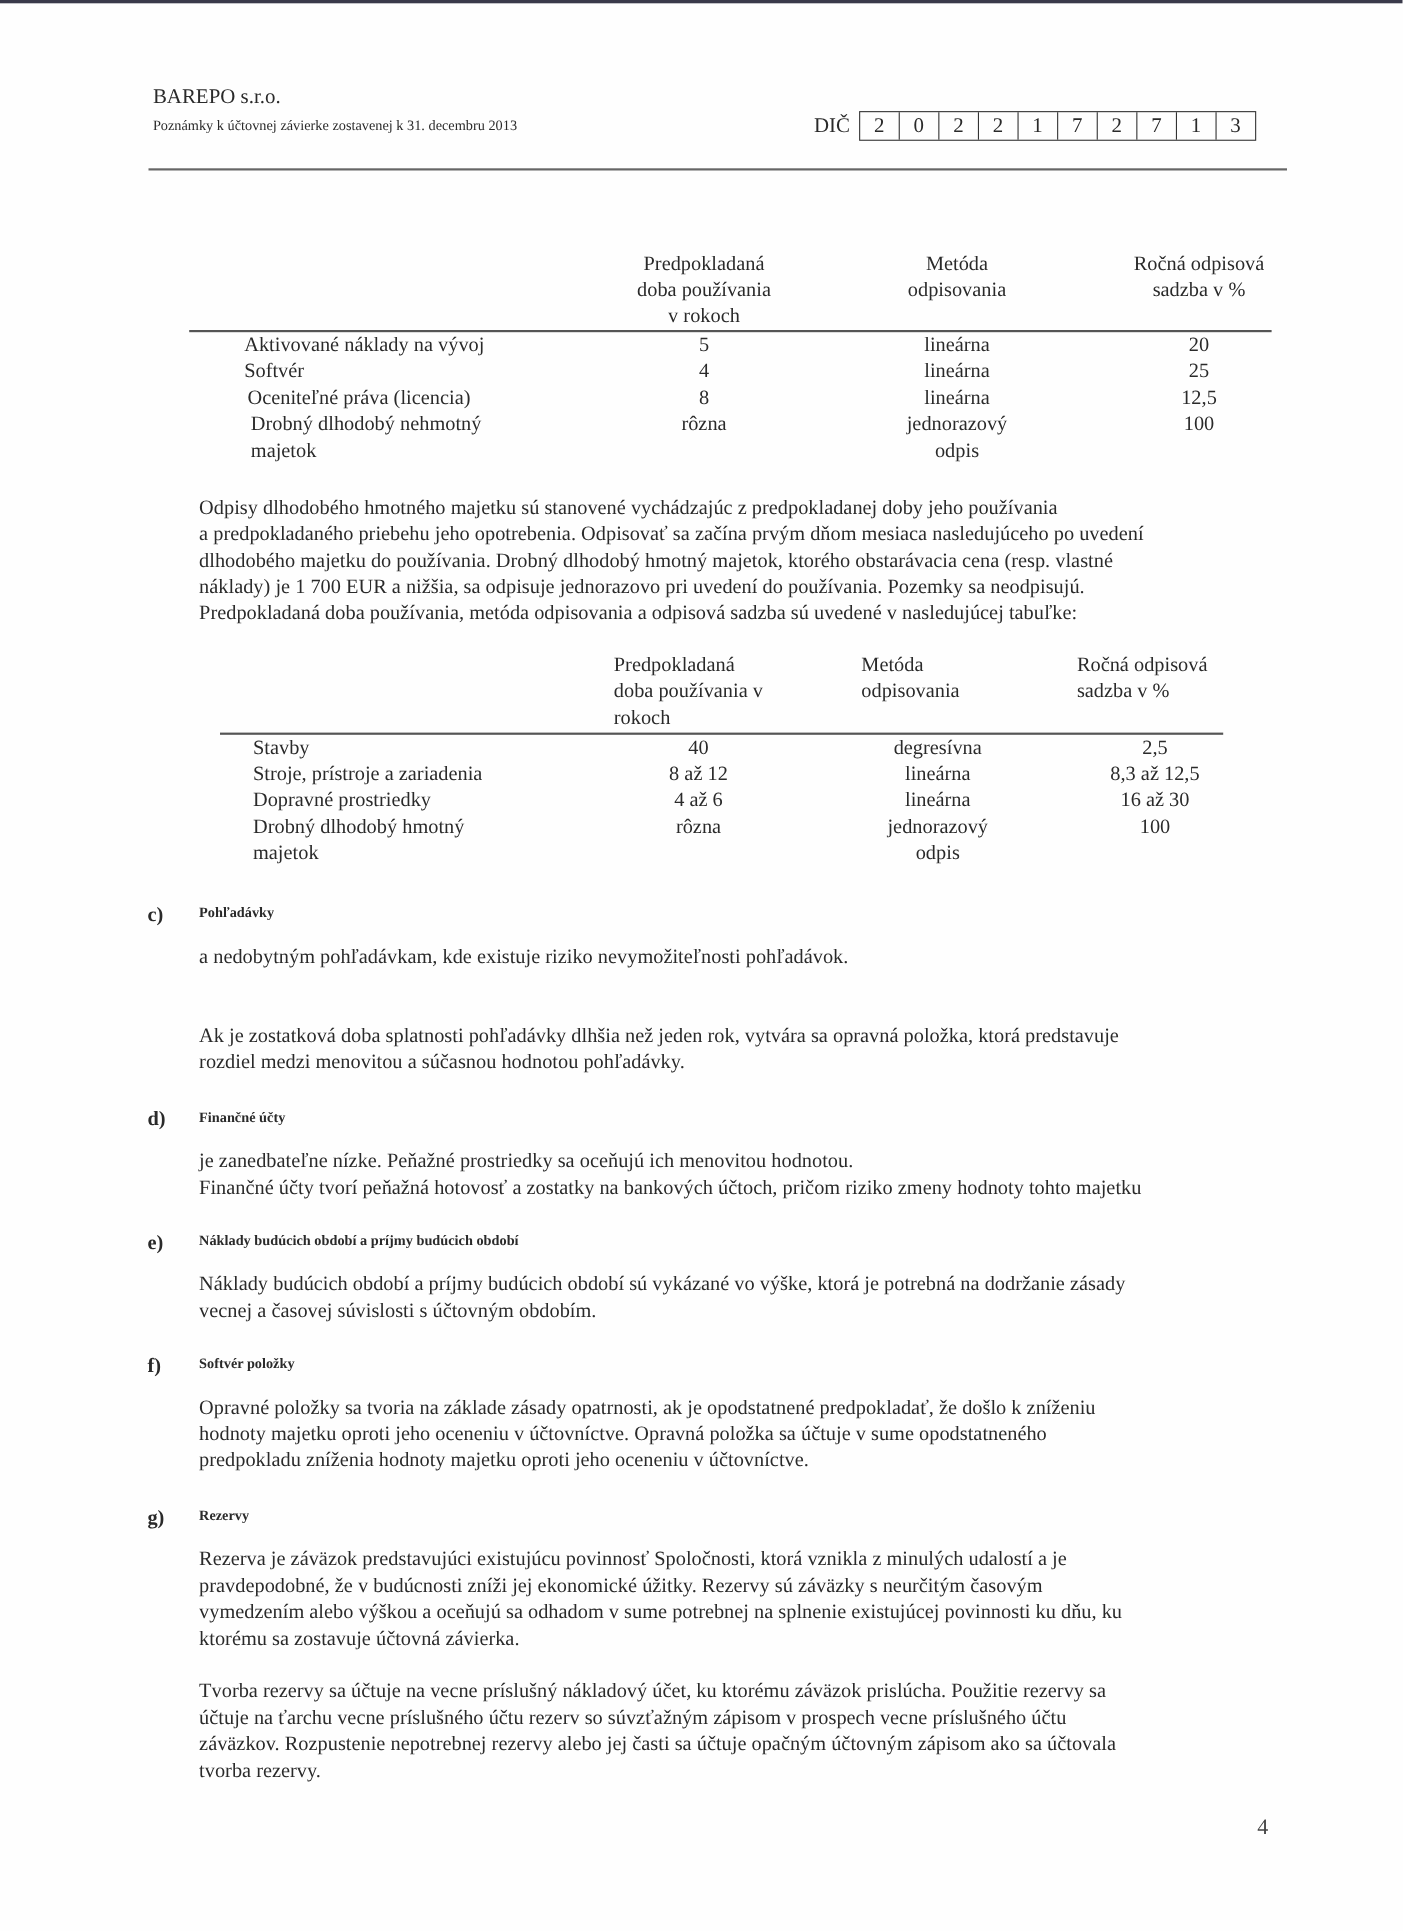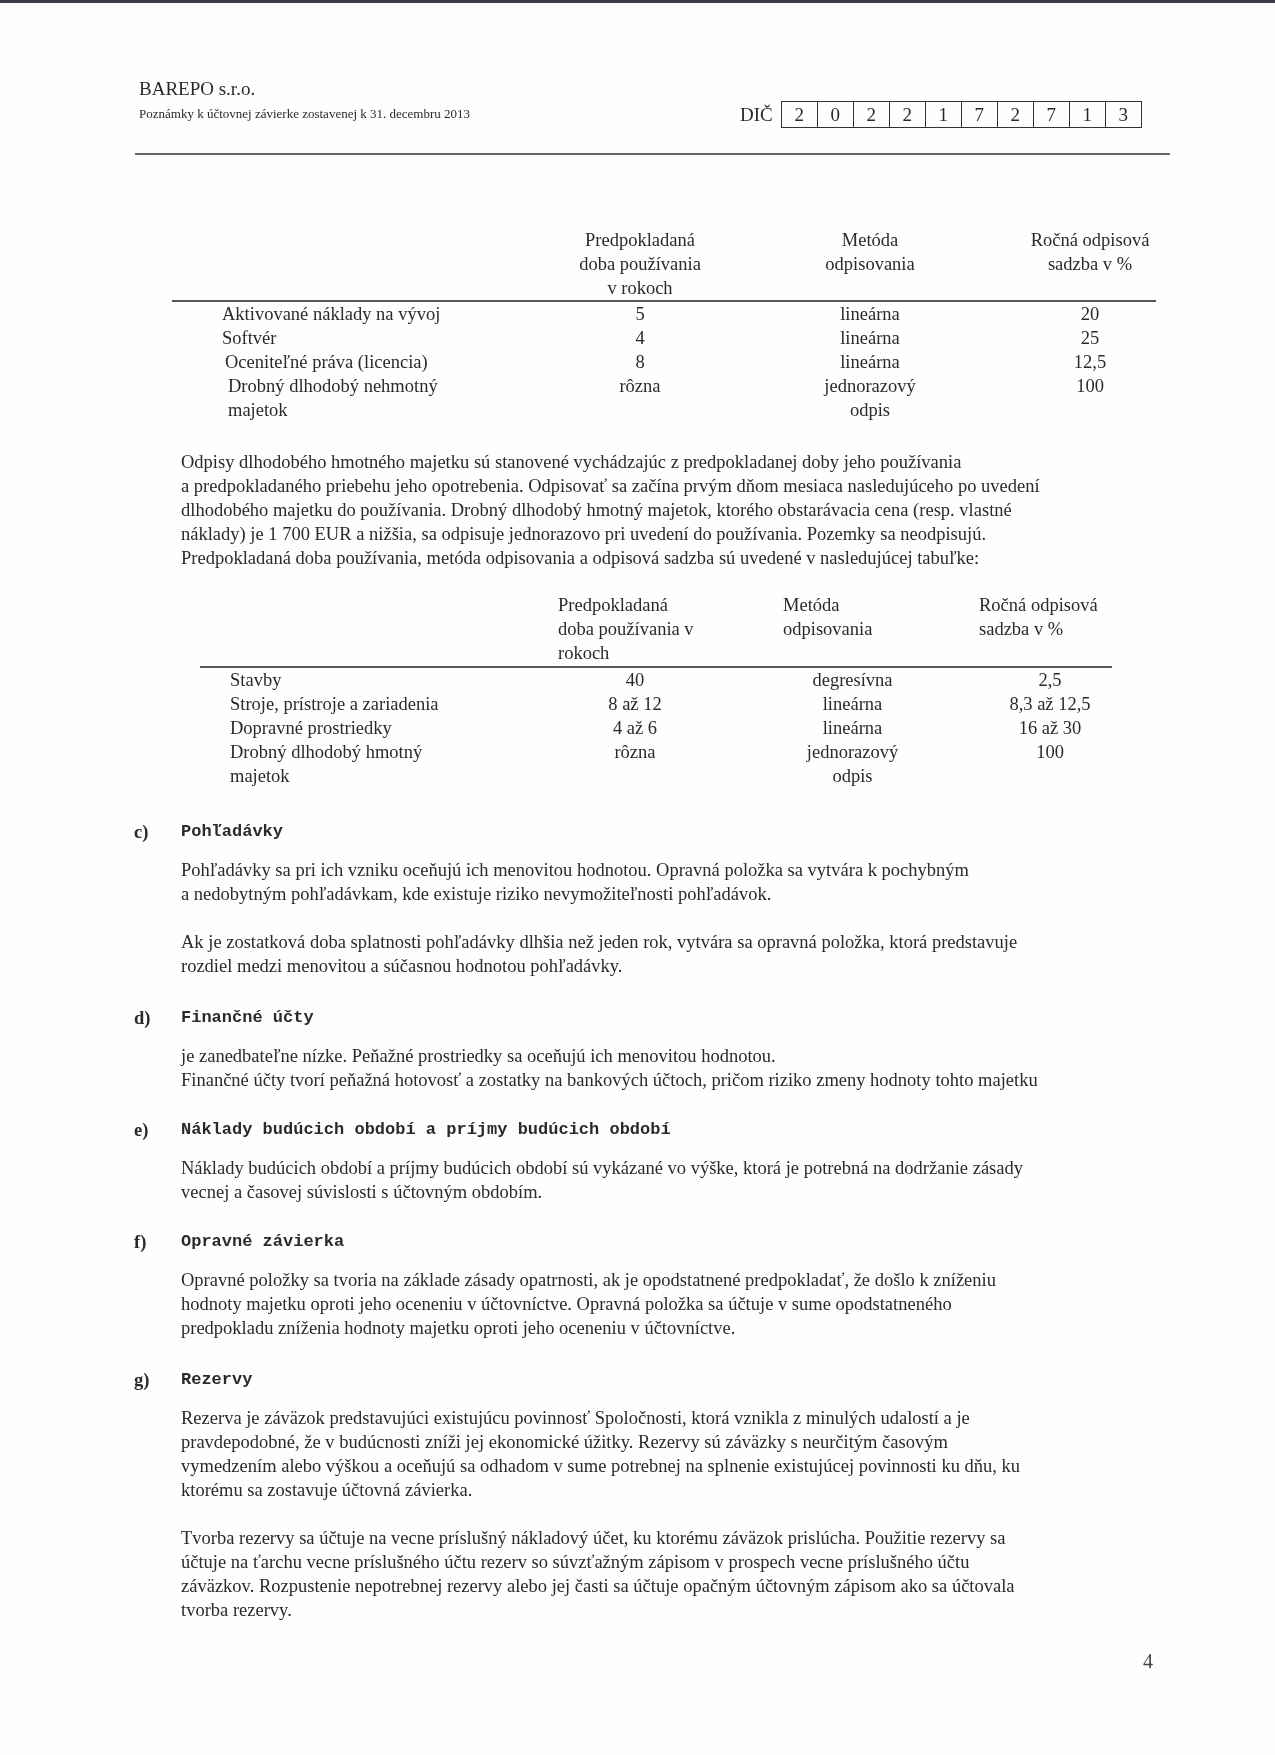--- a/index.html
+++ b/index.html
@@ -24,21 +24,21 @@
   
   .tbl { position: absolute; font-size: 18.5px; line-height: 24px; }
   .tbl .hcell { position: absolute; text-align: center; }
   .tbl .rule { position: absolute; height: 1.5px; background: #555; }
   .tbl .cell { position: absolute; }
   .tbl .cc { text-align: center; }
 
   .para { position: absolute; font-size: 18.5px; line-height: 24px; width: 1000px; }
   .para .ln { display: block; white-space: nowrap; }
   .sec-letter { position: absolute; left: 134px; font-size: 18.5px; font-weight: bold; }
-  .sec-title { position: absolute; left: 181px; font-size: 17px; font-weight: bold; font-family: Liberation Mono, monospace; }
+  .sec-title { position: absolute; left: 181px; font-size: 13px; font-weight: bold; }
   .pagenum { position: absolute; left: 1143px; top: 1650px; font-size: 20px; color: #444; }
 </style>
 </head>
 <body>
 
 <div class="page">
   <div class="topline"></div>
 
   <div class="hdr-company">BAREPO s.r.o.</div>
   <div class="hdr-title">Poznámky k účtovnej závierke zostavenej k 31. decembru 2013</div>
@@ -122,41 +122,40 @@
       <div class="cell cc" style="left:560px;top:740px;width:150px;">rôzna</div>
       <div class="cell cc" style="left:780px;top:740px;width:145px;">jednorazový</div>
       <div class="cell cc" style="left:780px;top:764px;width:145px;">odpis</div>
       <div class="cell cc" style="left:975px;top:740px;width:150px;">100</div>
     </div>
 
   <div id="sections">
       <div class="sec-letter" style="top:822px;">c)</div>
       <div class="sec-title" style="top:822px;">Pohľadávky</div>
       <div class="para" style="left:181px;top:858px;">
-        <span class="ln">Pohľadávky sa pri ich vzniku oceňujú ich menovitou hodnotou. Opravná položka sa vytvára k pochybným</span>
         <span class="ln">a nedobytným pohľadávkam, kde existuje riziko nevymožiteľnosti pohľadávok.</span>
       </div>
       <div class="para" style="left:181px;top:930px;">
         <span class="ln">Ak je zostatková doba splatnosti pohľadávky dlhšia než jeden rok, vytvára sa opravná položka, ktorá predstavuje</span>
         <span class="ln">rozdiel medzi menovitou a súčasnou hodnotou pohľadávky.</span>
       </div>
       <div class="sec-letter" style="top:1008px;">d)</div>
       <div class="sec-title" style="top:1008px;">Finančné účty</div>
       <div class="para" style="left:181px;top:1044px;">
         <span class="ln">je zanedbateľne nízke. Peňažné prostriedky sa oceňujú ich menovitou hodnotou.</span>
         <span class="ln">Finančné účty tvorí peňažná hotovosť a zostatky na bankových účtoch, pričom riziko zmeny hodnoty tohto majetku</span>
       </div>
       <div class="sec-letter" style="top:1120px;">e)</div>
       <div class="sec-title" style="top:1120px;">Náklady budúcich období a príjmy budúcich období</div>
       <div class="para" style="left:181px;top:1156px;">
         <span class="ln">Náklady budúcich období a príjmy budúcich období sú vykázané vo výške, ktorá je potrebná na dodržanie zásady</span>
         <span class="ln">vecnej a časovej súvislosti s účtovným obdobím.</span>
       </div>
       <div class="sec-letter" style="top:1232px;">f)</div>
-      <div class="sec-title" style="top:1232px;">Opravné závierka</div>
+      <div class="sec-title" style="top:1232px;">Softvér položky</div>
       <div class="para" style="left:181px;top:1268px;">
         <span class="ln">Opravné položky sa tvoria na základe zásady opatrnosti, ak je opodstatnené predpokladať, že došlo k zníženiu</span>
         <span class="ln">hodnoty majetku oproti jeho oceneniu v účtovníctve. Opravná položka sa účtuje v sume opodstatneného</span>
         <span class="ln">predpokladu zníženia hodnoty majetku oproti jeho oceneniu v účtovníctve.</span>
       </div>
       <div class="sec-letter" style="top:1370px;">g)</div>
       <div class="sec-title" style="top:1370px;">Rezervy</div>
       <div class="para" style="left:181px;top:1406px;">
         <span class="ln">Rezerva je záväzok predstavujúci existujúcu povinnosť Spoločnosti, ktorá vznikla z minulých udalostí a je</span>
         <span class="ln">pravdepodobné, že v budúcnosti zníži jej ekonomické úžitky. Rezervy sú záväzky s neurčitým časovým</span>

